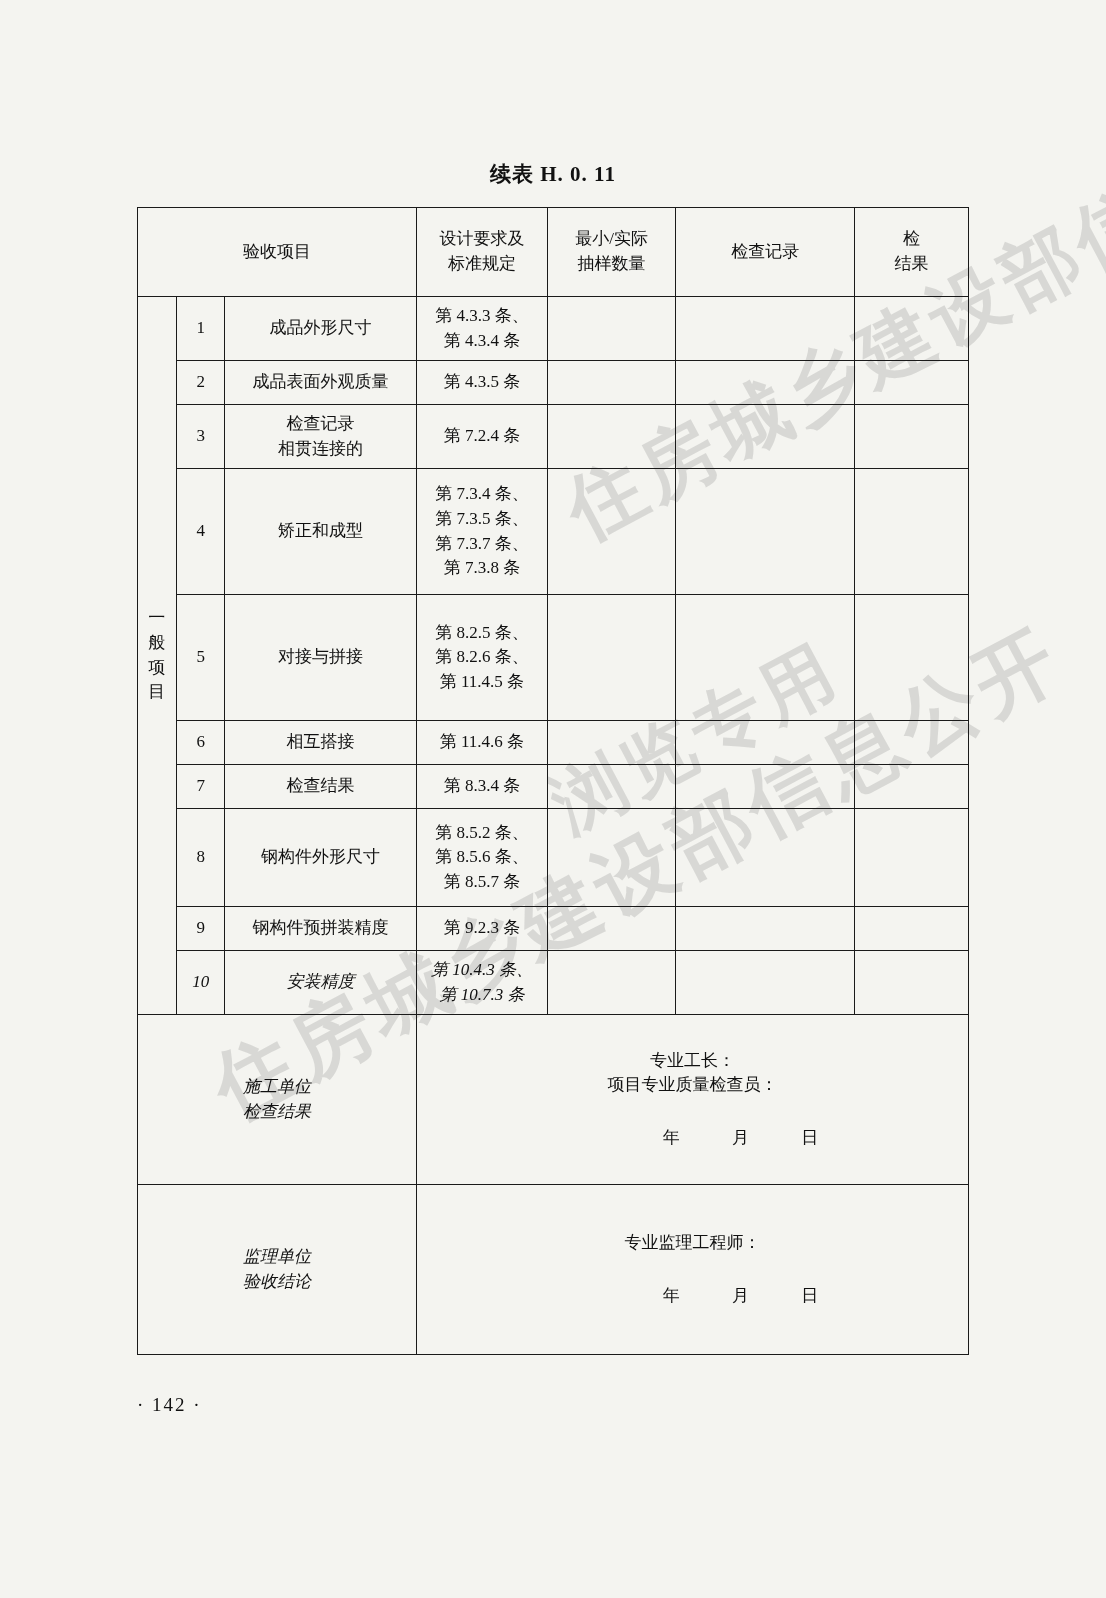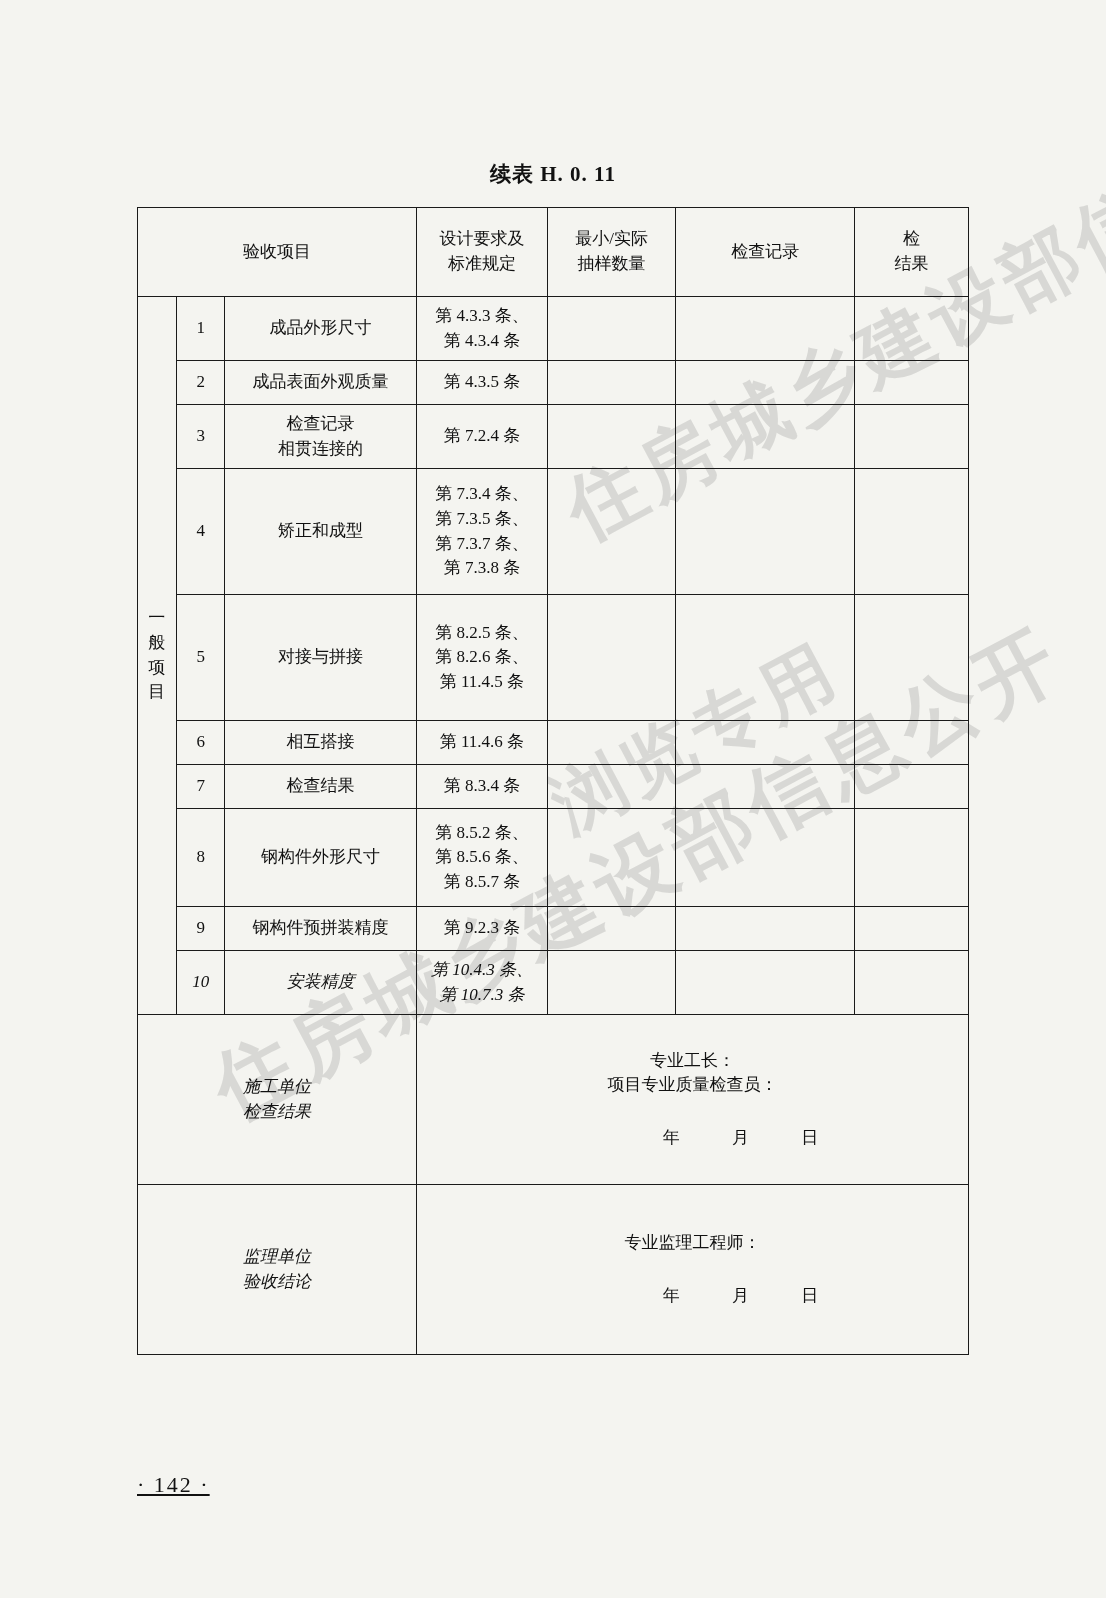--- a/index.html
+++ b/index.html
@@ -75,24 +75,23 @@
   .sign{
     font-size:17px;
     text-align:center;
     line-height:2;
     padding-right:20px;
   }
   .sign span{display:block;}
   .sign .date{padding-left:120px;letter-spacing:24px;margin-top:28px;}
   .footer{
     position:absolute;
-    left:137px;top:1472px;
-    font-size:22px;
+    left:137px;top:1394px;
+    font-size:19px;
     letter-spacing:2px;
-    text-decoration:underline;
   }
   
   .wm{
     position:absolute;
     left:0;top:0;width:1106px;height:1598px;
     pointer-events:none;
   }
   .wm div{
     position:absolute;
     color:rgba(120,120,120,0.22);

